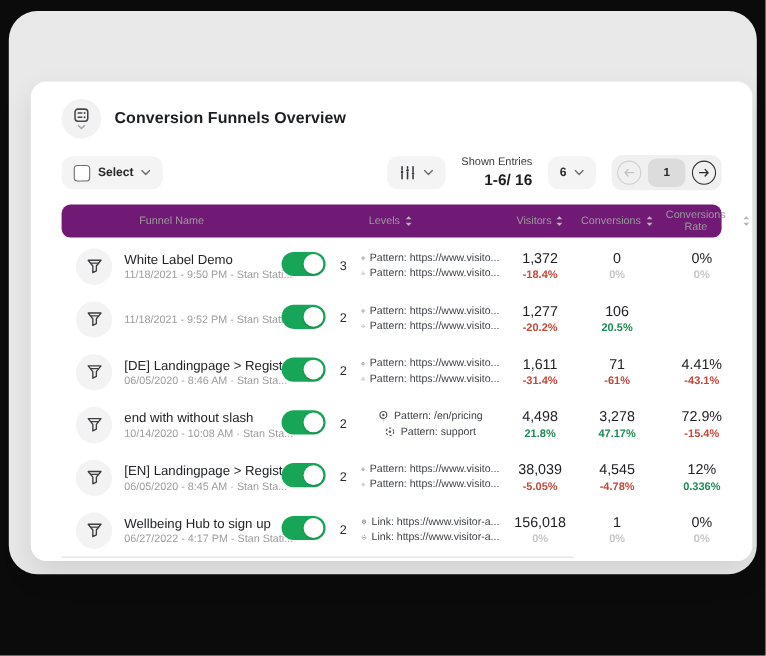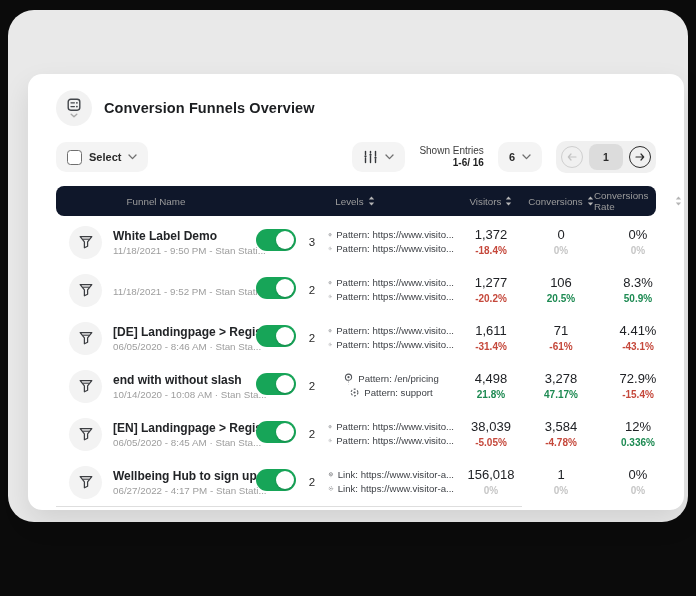--- a/index.html
+++ b/index.html
@@ -32,53 +32,53 @@
     background:#f4f4f4;border-radius:10px;height:30px;display:inline-flex;
     align-items:center;gap:7px;padding:0 11px;cursor:pointer;box-sizing:border-box;
   }
   .checkbox{
     width:13px;height:13px;border:1.5px solid #6f6f6f;border-radius:3.5px;background:#fff;
   }
   .pill-label{font-size:11px;color:#2a2a2a;font-weight:600;}
   .toolbar-right{margin-left:auto;display:flex;align-items:center;gap:14px;}
   .shown-entries{text-align:right;line-height:1.25;}
   .shown-entries .se-label{font-size:10px;color:#3c3c3c;}
-  .shown-entries .se-value{font-size:10px;color:#1e1e1e;font-weight:700;}
+  .shown-entries .se-value{font-size:14px;color:#1e1e1e;font-weight:700;}
   .pager{
     background:#f0f0f0;border-radius:10px;height:32px;display:flex;align-items:center;
     gap:6px;padding:0 5px;box-sizing:border-box;
   }
   .pager-btn{
     width:22px;height:22px;border-radius:50%;display:flex;align-items:center;justify-content:center;
     font-size:11px;box-sizing:border-box;cursor:pointer;
   }
   .pager-btn.prev{border:1.4px solid #cfcfcf;color:#c2c2c2;}
   .pager-btn.next{border:1.4px solid #2c2c2c;color:#2c2c2c;}
   .pager-page{
     min-width:34px;height:26px;background:#dcdcdc;border-radius:8px;
     display:flex;align-items:center;justify-content:center;
     font-size:10.5px;font-weight:600;color:#2a2a2a;cursor:pointer;
   }
   
   .thead{
-    margin-top:10px;background:#0f172a;border-radius:8px;height:30px;
-    display:grid;grid-template-columns:200px 198px 74px 66px 88px;align-items:center;
+    margin-top:10px;background:#701a75;border-radius:8px;height:30px;
+    display:grid;grid-template-columns:200px 198px 74px 66px 88px;align-items:center;text-align:center;
   }
   .th{font-size:9.8px;color:#9b9b9b;display:flex;align-items:center;justify-content:center;gap:4px;}
   .rows{margin-top:2px;}
   .trow{
     display:grid;grid-template-columns:200px 46px 20px 132px 74px 66px 88px;
     align-items:center;height:48px;
   }
   .name-cell{display:flex;align-items:center;gap:11px;padding-left:13px;}
   .row-badge{
     width:33px;height:33px;border-radius:50%;background:#f3f3f3;flex:0 0 auto;
     display:flex;align-items:center;justify-content:center;
   }
-  .fname{font-size:12px;font-weight:700;color:#222427;white-space:nowrap;}
+  .fname{font-size:12px;font-weight:400;color:#222427;white-space:nowrap;}
   .fmeta{font-size:9.8px;color:#9d9d9d;margin-top:2px;white-space:nowrap;}
   .toggle{
     width:40px;height:22px;border-radius:11px;background:#17a558;position:relative;
     display:inline-block;cursor:pointer;
   }
   .toggle .knob{
     position:absolute;top:2px;right:2px;width:18px;height:18px;border-radius:50%;background:#fff;
     box-shadow:0 1px 2px rgba(0,0,0,.18);
   }
   .level-cell{font-size:11.5px;color:#2a2a2a;text-align:center;}
@@ -290,24 +290,20 @@
       </div>
     </div>
     <div class="num-cell">
       <div class="num">1,277</div>
       <div class="chg down">-20.2%</div>
     </div>
     <div class="num-cell">
       <div class="num">106</div>
       <div class="chg up">20.5%</div>
     </div>
-    <div class="num-cell">
-      <div class="num">8.3%</div>
-      <div class="chg up">50.9%</div>
-    </div>
   </div>
 
   <div class="trow">
     <div class="name-cell">
       <span class="row-badge">
         <svg width="16" height="16" viewBox="0 0 16 16">
           <path d="M2.2 2.6 H13.8 L9.6 7.8 V12.2 L6.4 13.8 V7.8 L2.2 2.6 Z" fill="none" stroke="#3c3e42" stroke-width="1.25" stroke-linejoin="round"></path>
           <line x1="4.6" y1="5.2" x2="11.4" y2="5.2" stroke="#3c3e42" stroke-width="1.1"></line>
         </svg>
       </span>
@@ -431,21 +427,21 @@
           <circle cx="5.5" cy="5.5" r="1.1" fill="#55585d"></circle>
         </svg>
         <span class="step-text">Pattern: https://www.visito...</span>
       </div>
     </div>
     <div class="num-cell">
       <div class="num">38,039</div>
       <div class="chg down">-5.05%</div>
     </div>
     <div class="num-cell">
-      <div class="num">3,584</div>
+      <div class="num">4,545</div>
       <div class="chg down">-4.78%</div>
     </div>
     <div class="num-cell">
       <div class="num">12%</div>
       <div class="chg up">0.336%</div>
     </div>
   </div>
 
   <div class="trow">
     <div class="name-cell">

